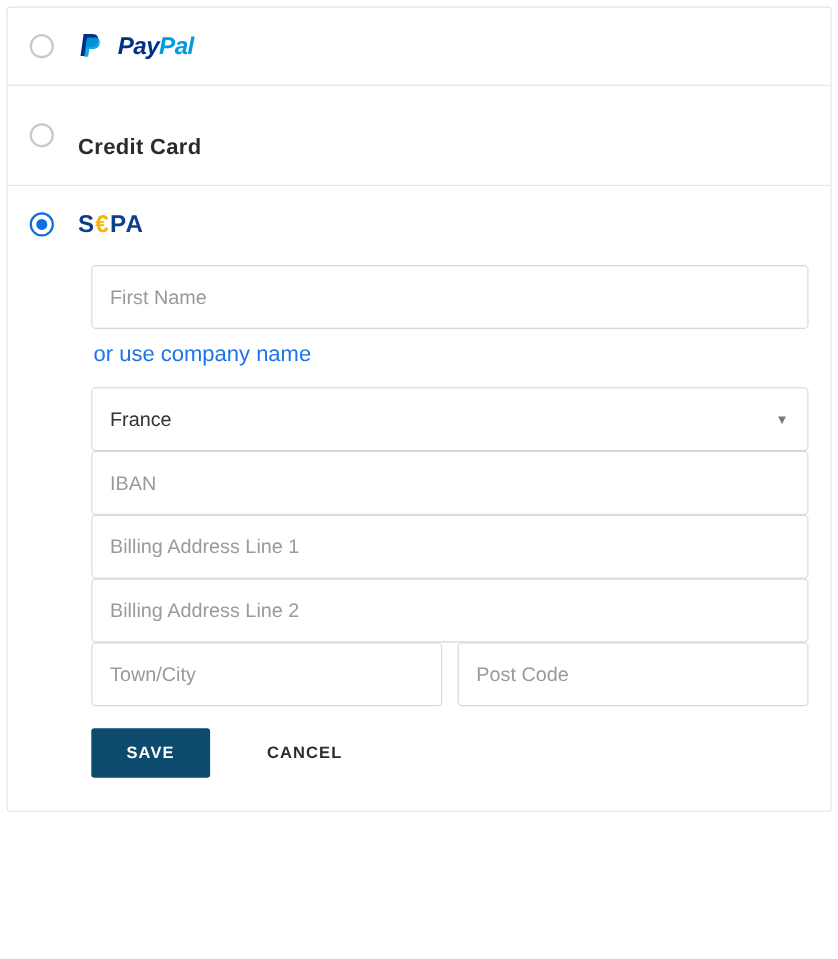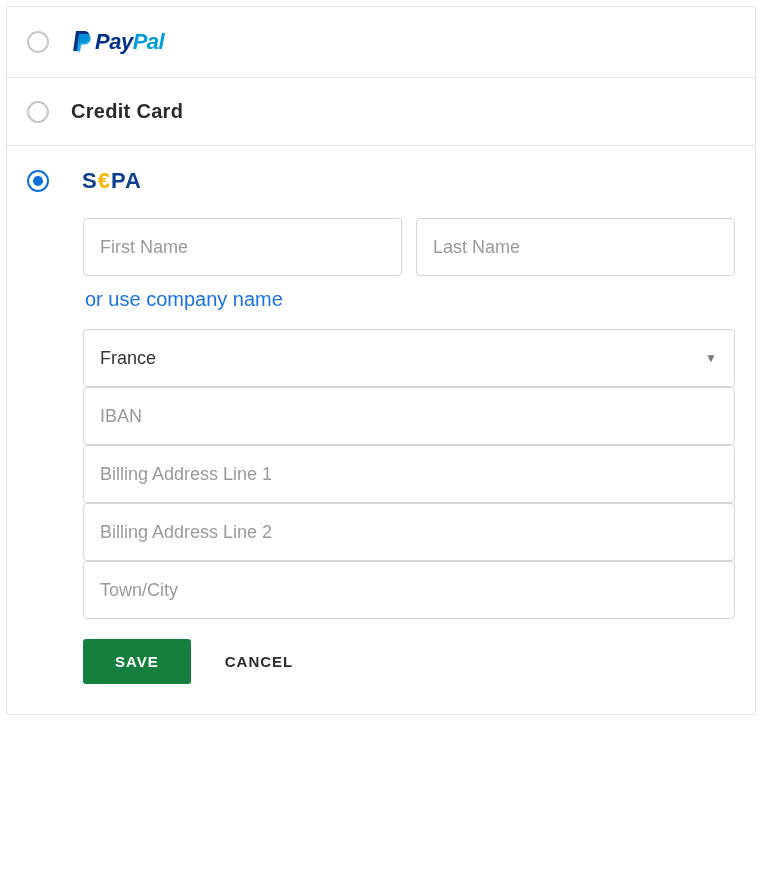--- a/index.html
+++ b/index.html
@@ -41,25 +41,26 @@
       width: 10px;
       height: 10px;
       background: #0d6fde;
       border-radius: 50%;
     }
     .option-label {
       font-size: 20px;
       font-weight: 700;
       color: #2b2b2b;
       letter-spacing: 0.3px;
+      margin-top: 23px;
     }
     .paypal-logo {
       display: inline-flex;
       align-items: flex-end;
-      gap: 0;
+      gap: 12px;
     }
     .paypal-p {
       position: relative;
       width: 24px;
       height: 26px;
     }
     .paypal-text {
       font-style: italic;
       font-weight: 800;
       font-size: 22px;
@@ -124,48 +125,48 @@
       display: inline-block;
       padding: 2px 0 18px 2px;
     }
     .btn-row {
       display: flex;
       align-items: center;
       gap: 34px;
       margin-top: 20px;
     }
     .btn-primary {
-      background: #15803d;
+      background: #0c4a6e;
       color: #fff;
       border: none;
       border-radius: 3px;
       padding: 14px 32px;
       font-size: 15px;
       font-weight: 700;
       letter-spacing: 1px;
       cursor: pointer;
     }
     .btn-text {
       background: none;
       border: none;
       color: #2b2b2b;
       font-size: 15px;
       font-weight: 700;
       letter-spacing: 1px;
       cursor: pointer;
+      margin-left: 18px;
     }
     .sepa-section {
       border-bottom: none;
     }
     .sepa-header {
       display: flex;
       align-items: center;
       padding: 22px 20px 14px 20px;
       cursor: pointer;
-      gap: 11px;
     }
   </style>
 </head>
 <body>
 
 <div class="panel">
 
   <div class="option-row">
     <div class="radio"></div>
     <span class="paypal-logo">
@@ -186,21 +187,20 @@
 
   <div class="sepa-section">
     <div class="sepa-header">
       <div class="radio selected"></div>
       <span class="sepa-logo"><span class="sepa-s">S</span><span class="sepa-e">€</span><span class="sepa-p">P</span><span class="sepa-a">A</span></span>
     </div>
 
     <div class="form-area">
       <div class="row tight">
         <input class="input" type="text" placeholder="First Name" style="">
-        <input class="input" type="text" placeholder="Last Name" style="">
       </div>
       <a class="link">or use company name</a>
 
       <div class="row">
         <div class="select-wrap">
           <select class="select">
             <option>France</option>
           </select>
           <span class="select-caret">▼</span>
         </div>
@@ -213,20 +213,21 @@
       <div class="row">
         <input class="input" type="text" placeholder="Billing Address Line 1" style="">
       </div>
 
       <div class="row">
         <input class="input" type="text" placeholder="Billing Address Line 2" style="">
       </div>
 
       <div class="row">
         <input class="input" type="text" placeholder="Town/City" style="">
+        <input class="input" type="text" placeholder="Post Code" style="">
       </div>
 
       <div class="btn-row">
         <button class="btn-primary">SAVE</button>
         <button class="btn-text">CANCEL</button>
       </div>
     </div>
   </div>
 
 </div>

